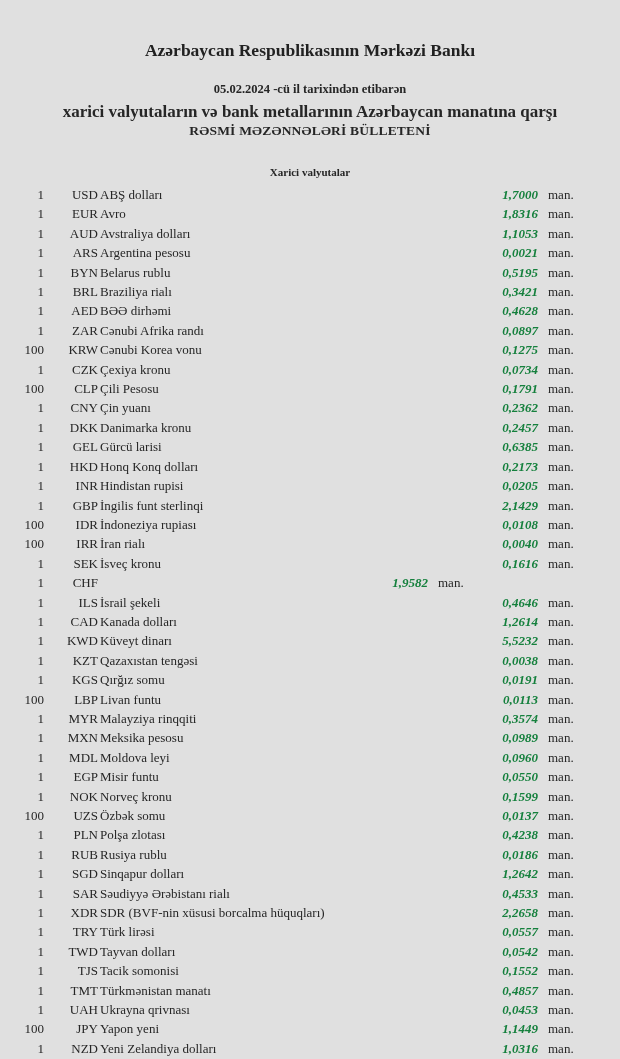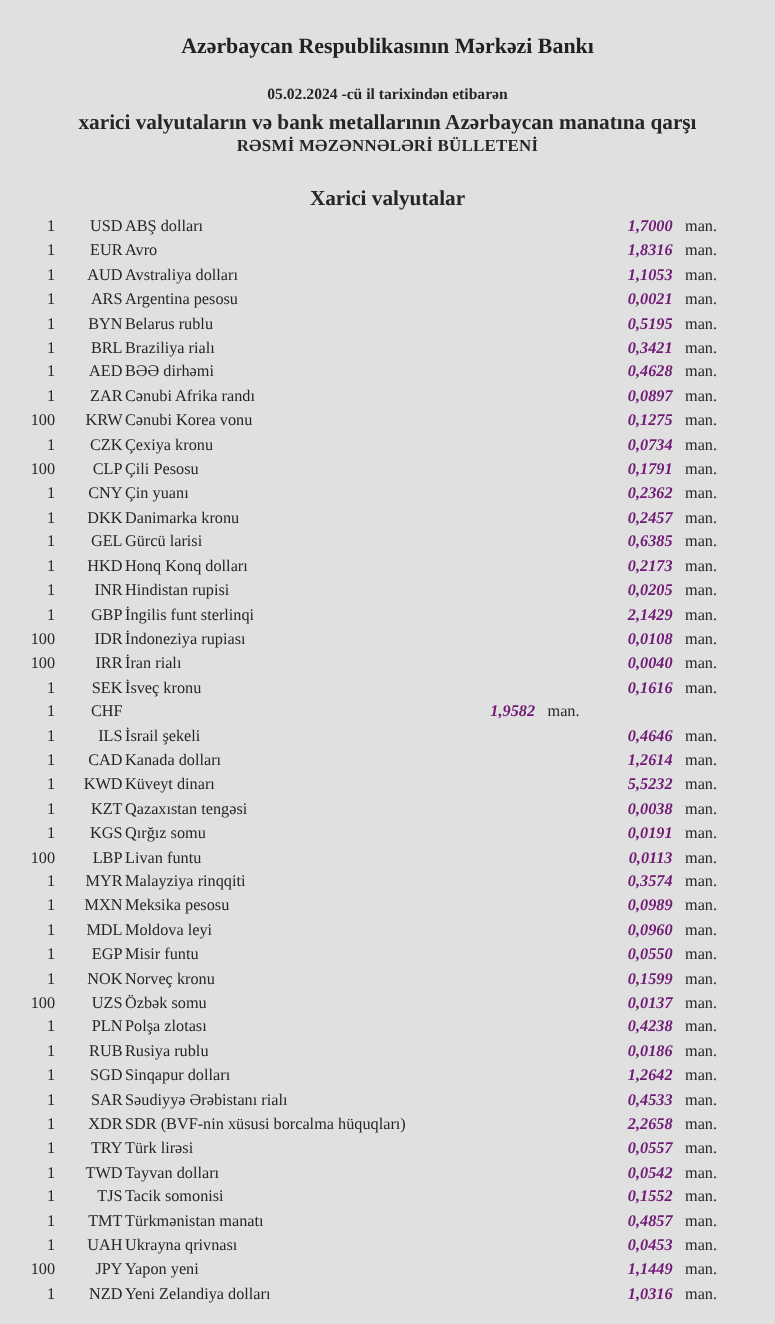--- a/index.html
+++ b/index.html
@@ -11,21 +11,21 @@
     height: 1059px;
     background: #e0e0e0;
     font-family: "Liberation Serif", serif;
     color: #262626;
     overflow: hidden;
   }
   .page {
     box-sizing: border-box;
     width: 620px;
     height: 763px;
-    padding-top: 26px;
+    padding-top: 40px;
   }
   .bank-name {
     text-align: center;
     font-weight: bold;
     font-size: 17.5px;
     line-height: 20px;
     color: #212121;
   }
   .date-line {
     text-align: center;
@@ -45,21 +45,21 @@
     text-align: center;
     font-weight: bold;
     font-size: 13.5px;
     line-height: 18px;
     margin-top: 2px;
     letter-spacing: 0.2px;
   }
   .section-title {
     text-align: center;
     font-weight: bold;
-    font-size: 17px;
+    font-size: 11px;
     line-height: 17px;
     margin-top: 24px;
     margin-bottom: 4px;
   }
   .rates-table {
     width: 583px;
   }
   .row {
     display: grid;
     grid-template-columns: 48px 50px 330px 110px 45px;
@@ -77,21 +77,21 @@
   }
   .name {
     text-align: left;
     padding-left: 2px;
     white-space: nowrap;
   }
   .rate {
     text-align: right;
     font-weight: bold;
     font-style: italic;
-    color: #701a75;
+    color: #15803d;
   }
   .unit {
     text-align: left;
     padding-left: 10px;
   }
 </style>
 </head>
 <body>
 
 <div class="page">

